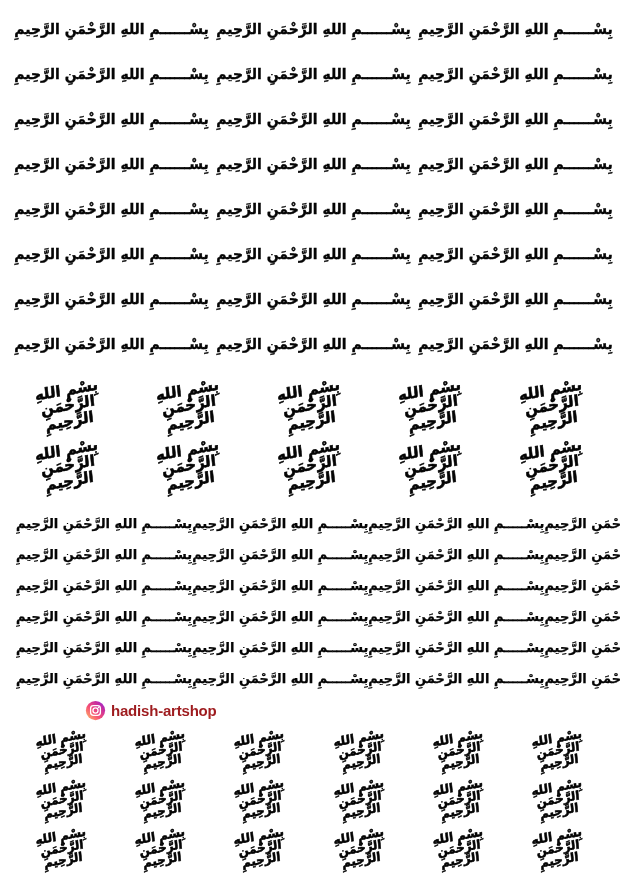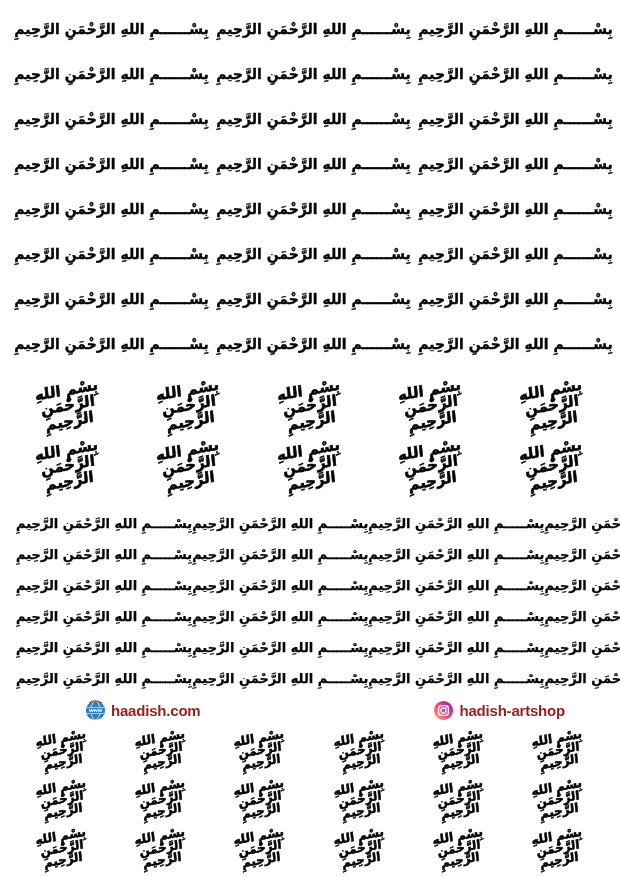--- a/index.html
+++ b/index.html
@@ -163,34 +163,20 @@
       <div class="callig h-small" lang="ar" dir="rtl">بِسْـــــمِ اللهِ الرَّحْمَنِ الرَّحِيمِ</div>
       <div class="callig h-small" lang="ar" dir="rtl">بِسْـــــمِ اللهِ الرَّحْمَنِ الرَّحِيمِ</div>
       <div class="callig h-small" lang="ar" dir="rtl">بِسْـــــمِ اللهِ الرَّحْمَنِ الرَّحِيمِ</div>
       <div class="callig h-small" lang="ar" dir="rtl">بِسْـــــمِ اللهِ الرَّحْمَنِ الرَّحِيمِ</div>
       <div class="callig h-small" lang="ar" dir="rtl">بِسْـــــمِ اللهِ الرَّحْمَنِ الرَّحِيمِ</div>
       <div class="callig h-small" lang="ar" dir="rtl">بِسْـــــمِ اللهِ الرَّحْمَنِ الرَّحِيمِ</div>
     </div>
 
   <div class="footer">
 
-    <div class="footer-group">
-      <svg class="footer-icon" viewBox="0 0 24 24">
-        <circle cx="12" cy="12" r="11" fill="#2f7ac0"></circle>
-        <g stroke="#ffffff" stroke-width="1" fill="none" opacity="0.9">
-          <ellipse cx="12" cy="12" rx="5.2" ry="10.6"></ellipse>
-          <path d="M1.6 8.6 H22.4"></path>
-          <path d="M1.6 15.4 H22.4"></path>
-        </g>
-        <path d="M5 3.5 A11.5 11.5 0 0 1 19.5 3.8" stroke="#d4402f" stroke-width="1.8" fill="none"></path>
-        <rect x="2.2" y="8.9" width="19.6" height="6.2" fill="#2f7ac0"></rect>
-        <text x="12" y="14.1" text-anchor="middle" font-size="6.6" font-weight="bold" font-family="Liberation Sans, DejaVu Sans, sans-serif" fill="#ffffff">www</text>
-      </svg>
-      <span class="footer-label">haadish.com</span>
-    </div>
 
     <div class="footer-group">
       <svg class="footer-icon" viewBox="0 0 24 24">
         <defs>
           <linearGradient id="igGrad" x1="0" y1="1" x2="1" y2="0">
             <stop offset="0" stop-color="#fdc468"></stop>
             <stop offset="0.4" stop-color="#f75274"></stop>
             <stop offset="0.75" stop-color="#c32aa3"></stop>
             <stop offset="1" stop-color="#7b2ff7"></stop>
           </linearGradient>

